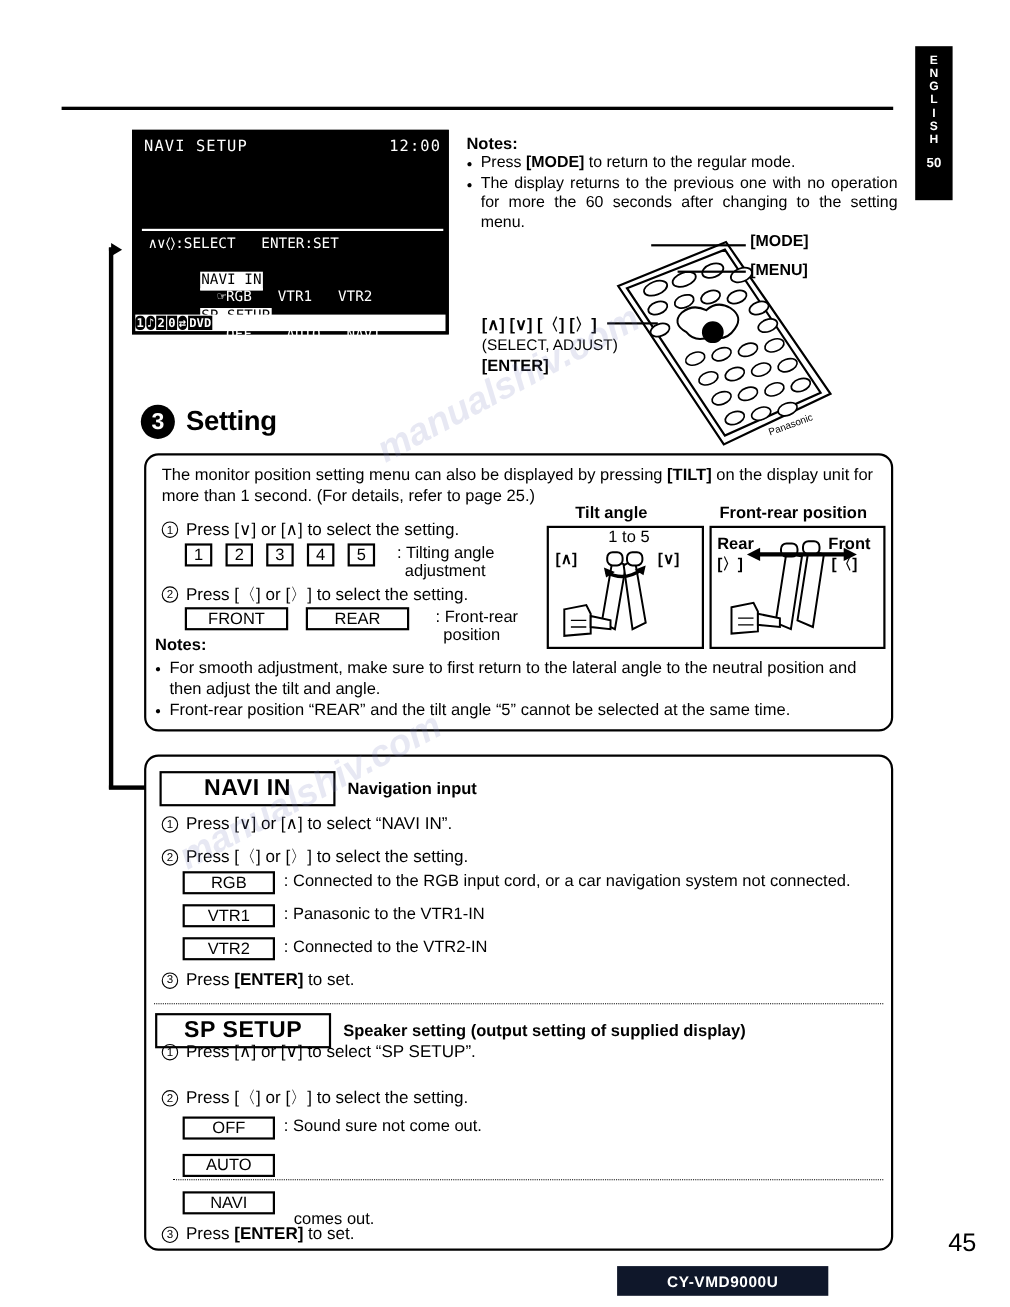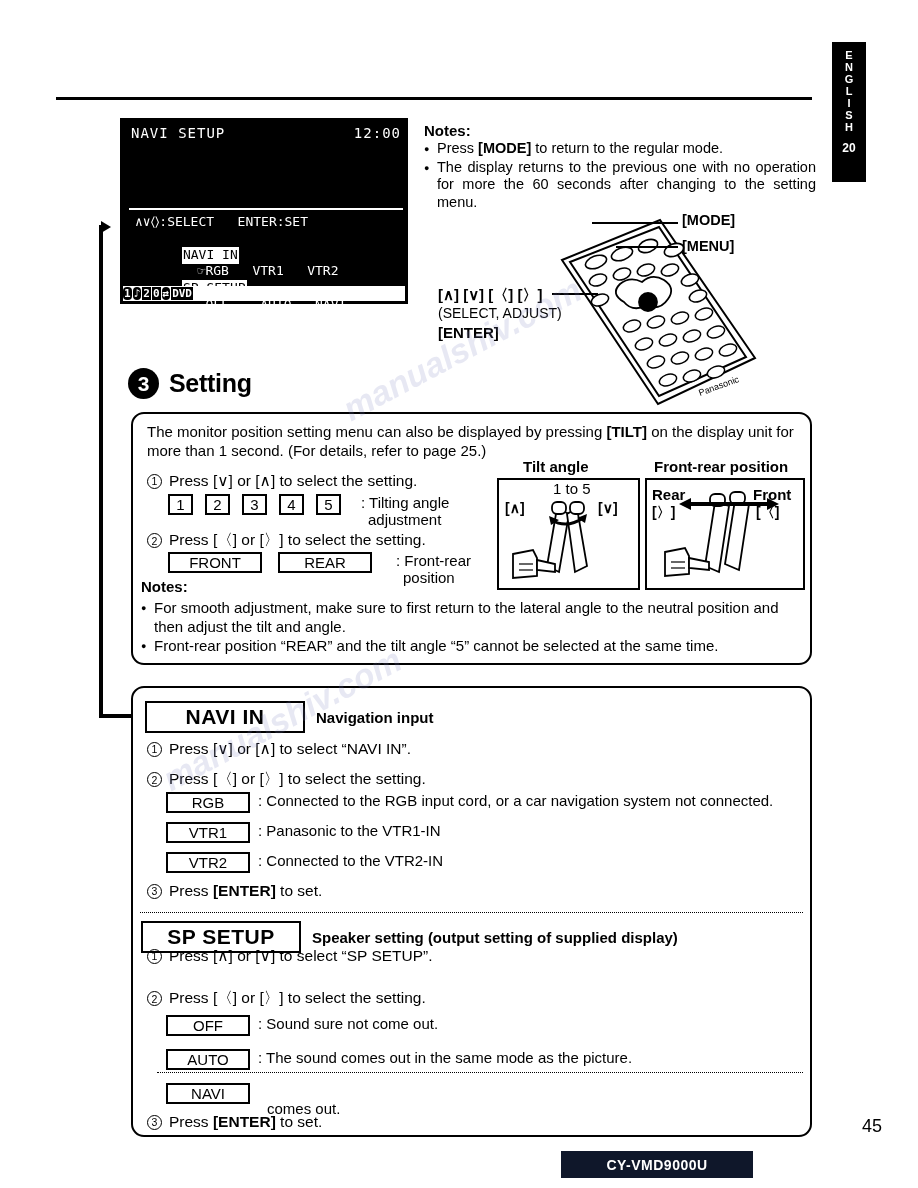--- a/index.html
+++ b/index.html
@@ -166,21 +166,21 @@
     position:absolute; border-top:1.5px dotted #000; height:0;
   }
 
   
   .footer-model {
     position:absolute; left:561px; top:1151px; width:192px; height:27px;
     background:#0f172a; color:#fff; font-weight:bold; font-size:14px;
     display:flex; align-items:center; justify-content:center; letter-spacing:0.5px;
   }
   .footer-page {
-    position:absolute; left:862px; top:1116px; font-size:18px; font-weight:normal;
+    position:absolute; left:862px; top:1116px; font-size:23px; font-weight:normal;
   }
 
   
   .wm {
     position:absolute; color:rgba(120,125,190,0.18);
     font-size:34px; font-style:italic; font-weight:bold;
     transform:rotate(-28deg); pointer-events:none; white-space:nowrap;
   }
 </style>
 </head>
@@ -189,21 +189,21 @@
 <div class="page">
 
   <div class="lang-tab">
     <span class="ch">E</span>
     <span class="ch">N</span>
     <span class="ch">G</span>
     <span class="ch">L</span>
     <span class="ch">I</span>
     <span class="ch">S</span>
     <span class="ch">H</span>
-    <span class="pg">20</span>
+    <span class="pg">50</span>
   </div>
 
   <div class="top-rule"></div>
 
   <div class="osd">
     <div class="osd-title">NAVI SETUP</div>
     <div class="osd-clock">12:00</div>
     <div class="osd-divider"></div>
     <div class="osd-hint">∧∨〈〉:SELECT   ENTER:SET</div>
 
@@ -455,21 +455,20 @@
     <span class="circnum">2</span>
     <span>Press [〈] or [〉] to select the setting.</span>
   </div>
 
   <div class="chiprow" style="left:166px; top:1015px; gap:0;">
     <span class="chip opt">OFF</span>
     <span class="chiplabel">: Sound sure not come out.</span>
   </div>
   <div class="chiprow" style="left:166px; top:1049px; gap:0;">
     <span class="chip opt">AUTO</span>
-    <span class="chiplabel">: The sound comes out in the same mode as the picture.</span>
   </div>
   <div class="chiprow" style="left:166px; top:1083px; gap:0;">
     <span class="chip opt">NAVI</span>
     <span class="chiplabel">
       <br>
       <span style="margin-left:9px; display:inline-block;">comes out.</span>
     </span>
   </div>
 
   <div class="dotted-sep" style="left:157px; top:1072px; width:646px;"></div>

